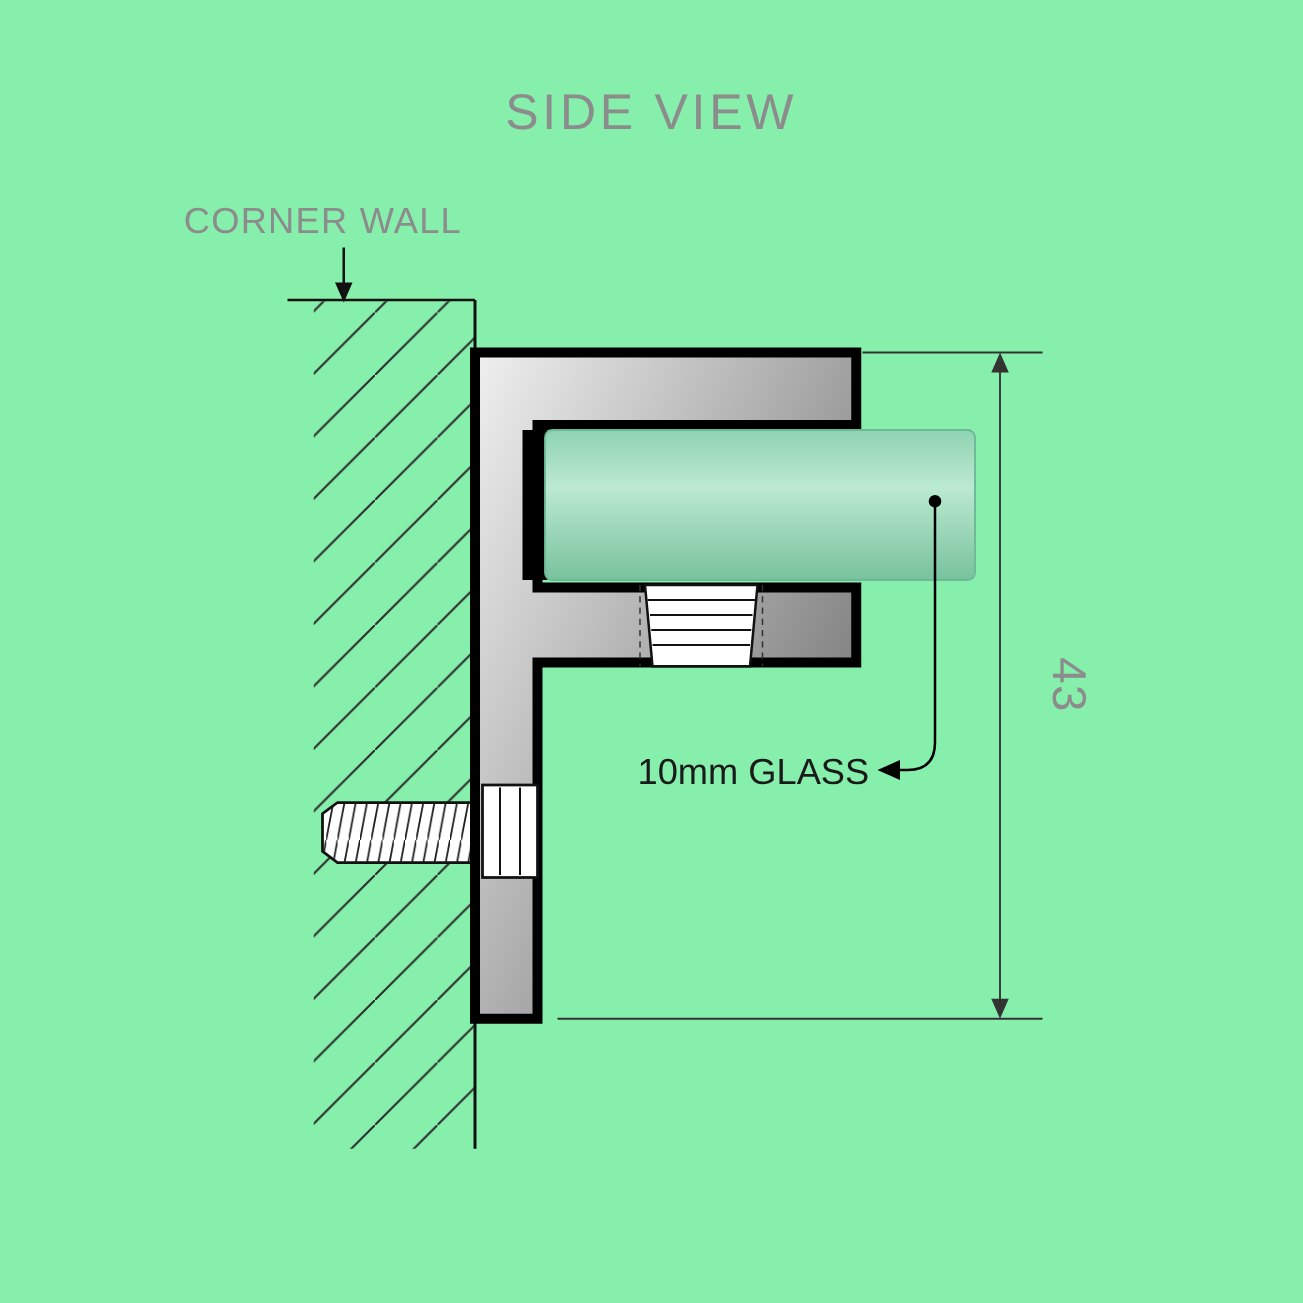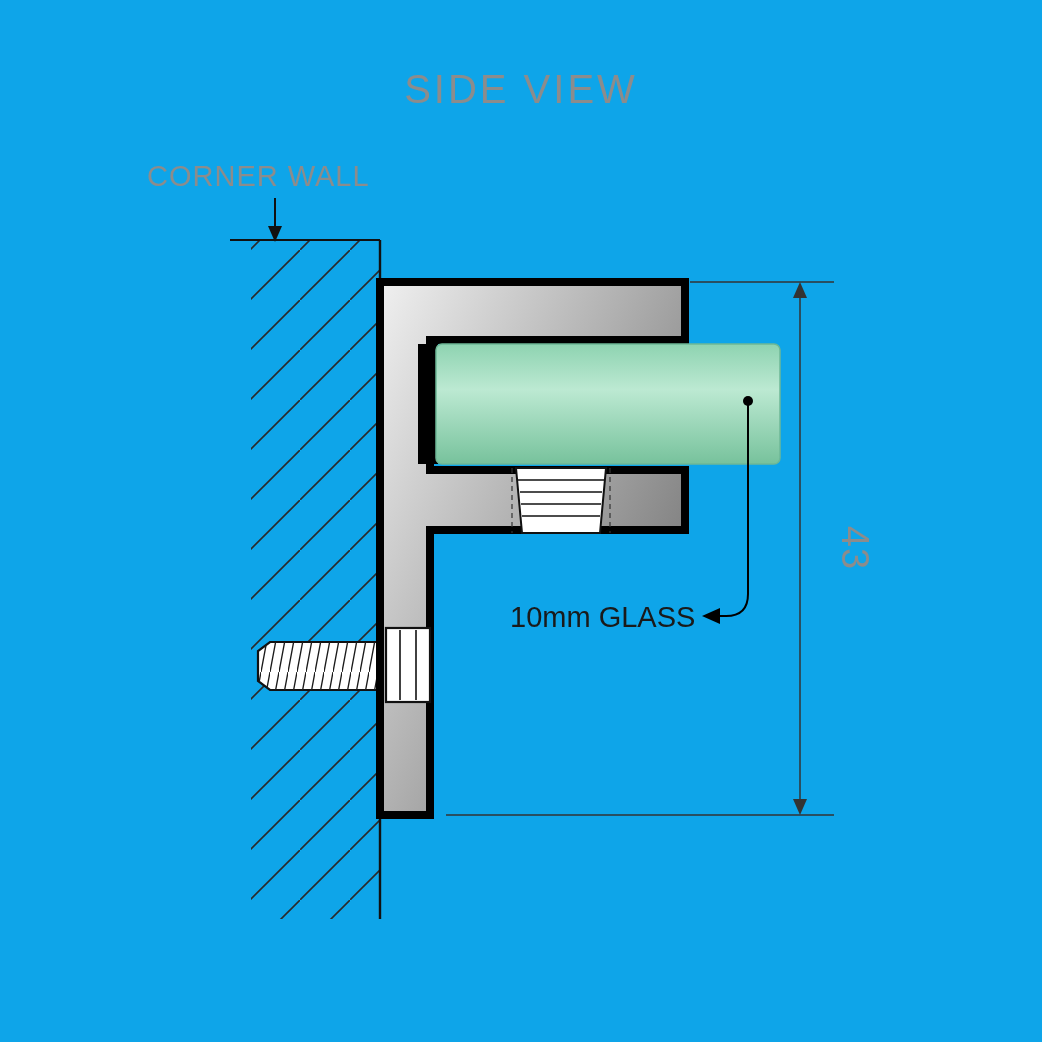--- a/index.html
+++ b/index.html
@@ -1,20 +1,20 @@
 <!DOCTYPE html>
 <html><head>
 <meta charset="utf-8">
 <style>
   html, body { margin: 0; padding: 0; background: #ffffff; }
   #canvas {
     position: relative;
     width: 1042px;
     height: 1042px;
-    background: #0ea5e9;
+    background: #86efac;
     font-family: "Liberation Sans", sans-serif;
     overflow: hidden;
   }
   svg text { font-family: "Liberation Sans", sans-serif; }
   .title-text { font-size: 40px; letter-spacing: 3px; }
   .label-text { font-size: 29px; letter-spacing: 1px; }
   .dim-text   { font-size: 38px; letter-spacing: 1px; }
   .glass-text { font-size: 29px; fill: #1a1a1a; }
 </style>
 </head>

